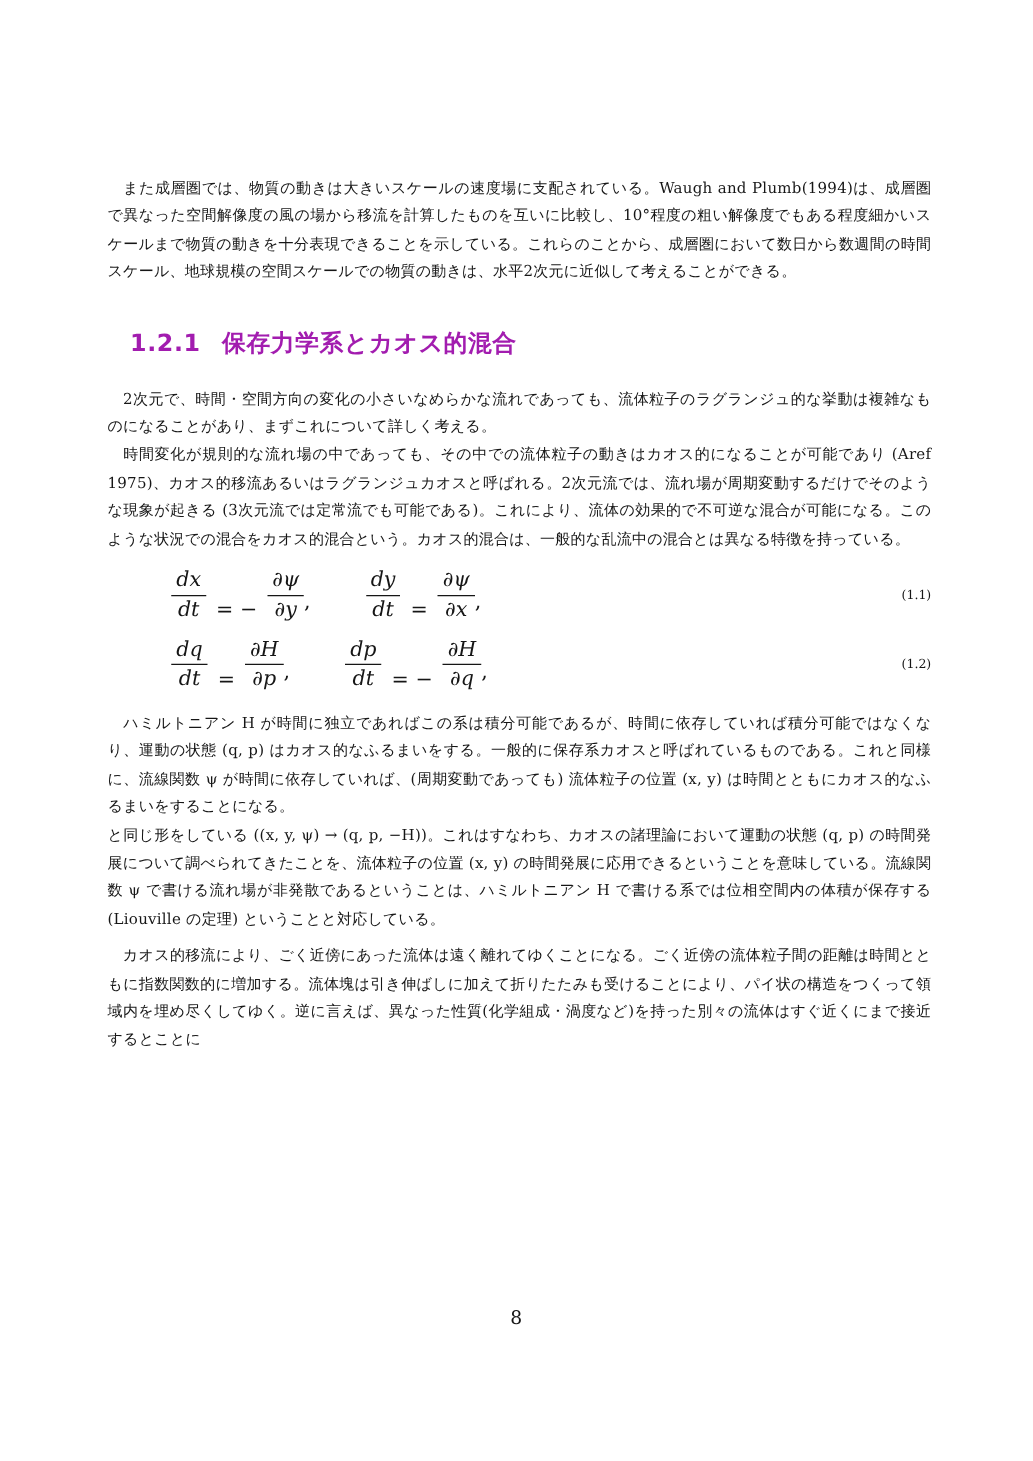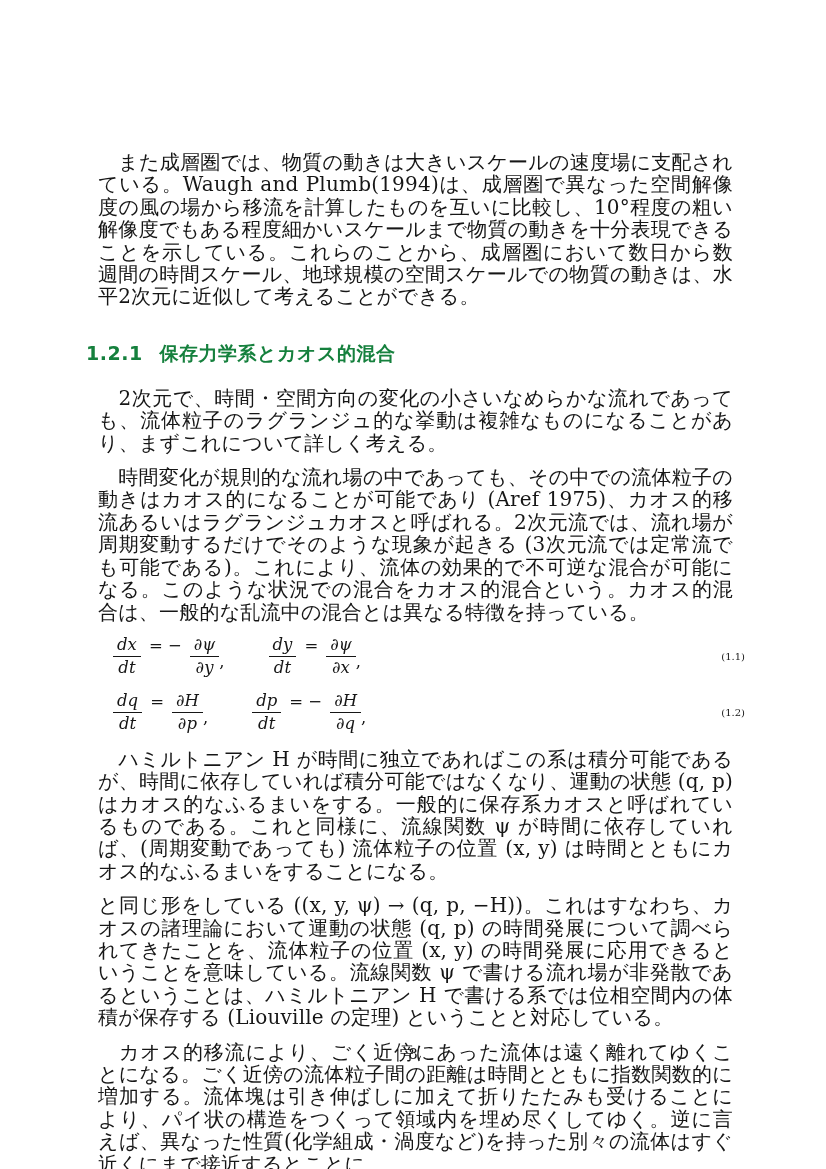--- a/index.html
+++ b/index.html
@@ -17,48 +17,48 @@
   }
   .page {
     position: absolute;
     inset: 0;
     background: #ffffff;
   }
   .content {
     padding: 139px 81px 0 86px;
   }
   p.body-text {
-    margin: 12px;
-    font-size: 20px;
+    margin: 0;
+    font-size: 12px;
     line-height: 22.4px;
     text-align: justify;
     letter-spacing: 0.2px;
   }
   p.mt-sm { margin-top: 11px; }
   p.mt-xs { margin-top: 7px; }
   h2.section-heading {
     font-family: "DejaVu Sans", "Liberation Sans", sans-serif;
     font-weight: bold;
     font-size: 19px;
-    color: #15803d;
-    margin: 33px 0 20px 0;
+    color: #a21caf;
+    margin: 33px 0 20px 18px;
     letter-spacing: 0.5px;
   }
   h2.section-heading .sec-num {
     margin-right: 17px;
   }
   .equation {
     display: flex;
     align-items: center;
     margin: 13px 0 14px 0;
   }
   .eq-body {
-    margin-left: 27px;
+    margin-left: 51px;
     display: flex;
-    align-items: flex-start;
+    align-items: flex-end;
     font-size: 16.5px;
   }
   .frac {
     display: inline-flex;
     flex-direction: column;
     align-items: center;
     font-style: italic;
     line-height: 1.12;
   }
   .frac .num {

